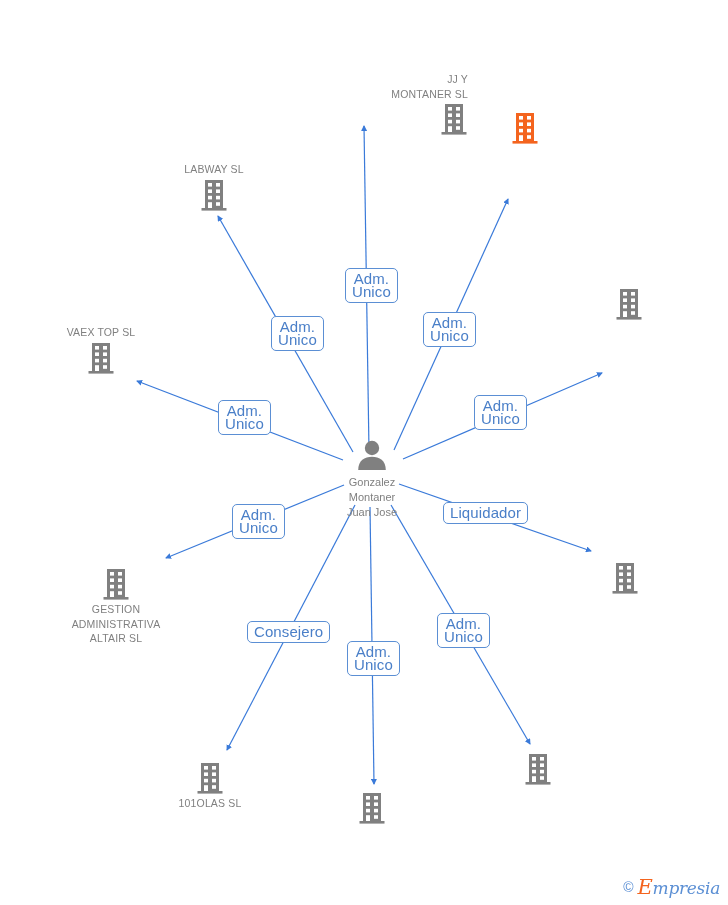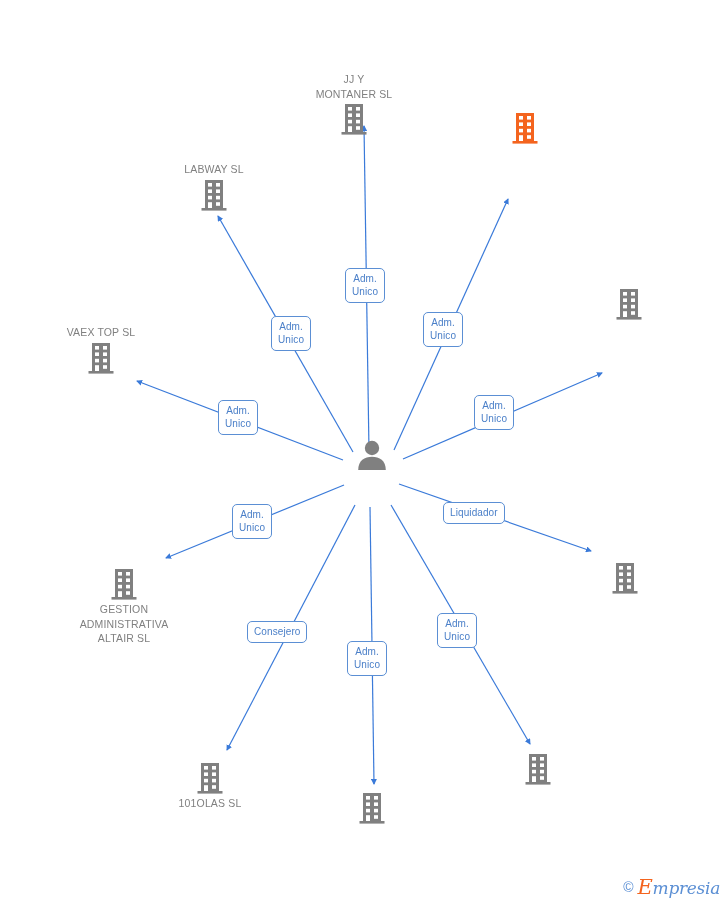--- a/index.html
+++ b/index.html
@@ -61,21 +61,21 @@
     margin-top: 1px;
   }
 
   .edge-label {
     position: absolute;
     box-sizing: border-box;
     border: 1px solid #5b8fd4;
     border-radius: 5px;
     background: #ffffff;
     color: #4a7fc8;
-    font-size: 10px;
+    font-size: 15px;
     line-height: 13px;
     text-align: center;
     padding: 3px 6px 4px 6px;
     white-space: pre-line;
     letter-spacing: 0.1px;
   }
 
   .watermark {
     position: absolute;
     right: 8px;
@@ -121,21 +121,21 @@
         <line x1="343" y1="460" x2="137" y2="381" marker-end="url(#arrowhead)"></line>
         <line x1="344" y1="485" x2="166" y2="558" marker-end="url(#arrowhead)"></line>
         <line x1="399" y1="484" x2="591" y2="551" marker-end="url(#arrowhead)"></line>
         <line x1="355" y1="505" x2="227" y2="750" marker-end="url(#arrowhead)"></line>
         <line x1="370" y1="507" x2="374" y2="784" marker-end="url(#arrowhead)"></line>
         <line x1="391" y1="505" x2="530" y2="744" marker-end="url(#arrowhead)"></line>
       </g>
   </svg>
 
   <div id="nodes-layer">
-      <div class="node cap-above" style="left: 354px; top: 72px;">
+      <div class="node cap-above" style="left: 388px; top: 72px; text-align: right;">
         <span class="caption">JJ Y
 MONTANER  SL</span>
         <span class="glyph"><svg width="28" height="32" viewBox="0 0 28 32" aria-hidden="true">
             <rect x="5" y="1" width="18" height="28" fill="#808080"></rect>
             <rect x="1.5" y="29" width="25" height="2.6" fill="#808080"></rect>
             <rect x="8" y="4" width="4" height="3.6" fill="#ffffff"></rect>
             <rect x="16" y="4" width="4" height="3.6" fill="#ffffff"></rect>
             <rect x="8" y="10.4" width="4" height="3.6" fill="#ffffff"></rect>
             <rect x="16" y="10.4" width="4" height="3.6" fill="#ffffff"></rect>
             <rect x="8" y="16.8" width="4" height="3.6" fill="#ffffff"></rect>
@@ -195,21 +195,21 @@
             <rect x="8" y="4" width="4" height="3.6" fill="#ffffff"></rect>
             <rect x="16" y="4" width="4" height="3.6" fill="#ffffff"></rect>
             <rect x="8" y="10.4" width="4" height="3.6" fill="#ffffff"></rect>
             <rect x="16" y="10.4" width="4" height="3.6" fill="#ffffff"></rect>
             <rect x="8" y="16.8" width="4" height="3.6" fill="#ffffff"></rect>
             <rect x="16" y="16.8" width="4" height="3.6" fill="#ffffff"></rect>
             <rect x="8" y="23.2" width="4" height="5.8" fill="#ffffff"></rect>
             <rect x="16" y="23.2" width="4" height="3.6" fill="#ffffff"></rect>
           </svg></span>
       </div>
-      <div class="node cap-below" style="left: 124px; top: 568px; text-align: center;">
+      <div class="node cap-below" style="left: 116px; top: 568px; text-align: center;">
         <span class="glyph"><svg width="28" height="32" viewBox="0 0 28 32" aria-hidden="true">
             <rect x="5" y="1" width="18" height="28" fill="#808080"></rect>
             <rect x="1.5" y="29" width="25" height="2.6" fill="#808080"></rect>
             <rect x="8" y="4" width="4" height="3.6" fill="#ffffff"></rect>
             <rect x="16" y="4" width="4" height="3.6" fill="#ffffff"></rect>
             <rect x="8" y="10.4" width="4" height="3.6" fill="#ffffff"></rect>
             <rect x="16" y="10.4" width="4" height="3.6" fill="#ffffff"></rect>
             <rect x="8" y="16.8" width="4" height="3.6" fill="#ffffff"></rect>
             <rect x="16" y="16.8" width="4" height="3.6" fill="#ffffff"></rect>
             <rect x="8" y="23.2" width="4" height="5.8" fill="#ffffff"></rect>
@@ -278,20 +278,23 @@
       </div>
     </div>
 
   <div class="person" id="center-node" style="left: 372px; top: 440px;">
     <span class="glyph">
       <svg width="34" height="30" viewBox="0 0 34 30" aria-hidden="true">
         <circle cx="17" cy="8" r="7.2" fill="#808080"></circle>
         <path d="M3.2,30 C3.2,20.5 9.6,16.8 17,16.8 C24.4,16.8 30.8,20.5 30.8,30 Z" fill="#808080"></path>
       </svg>
     </span>
+    <span class="caption">Gonzalez
+Montaner
+Juan Jose</span>
   </div>
 
   <div id="labels-layer">
       <div class="edge-label" style="left: 345px; top: 268px;">Adm.
 Unico</div>
       <div class="edge-label" style="left: 423px; top: 312px;">Adm.
 Unico</div>
       <div class="edge-label" style="left: 271px; top: 316px;">Adm.
 Unico</div>
       <div class="edge-label" style="left: 474px; top: 395px;">Adm.

